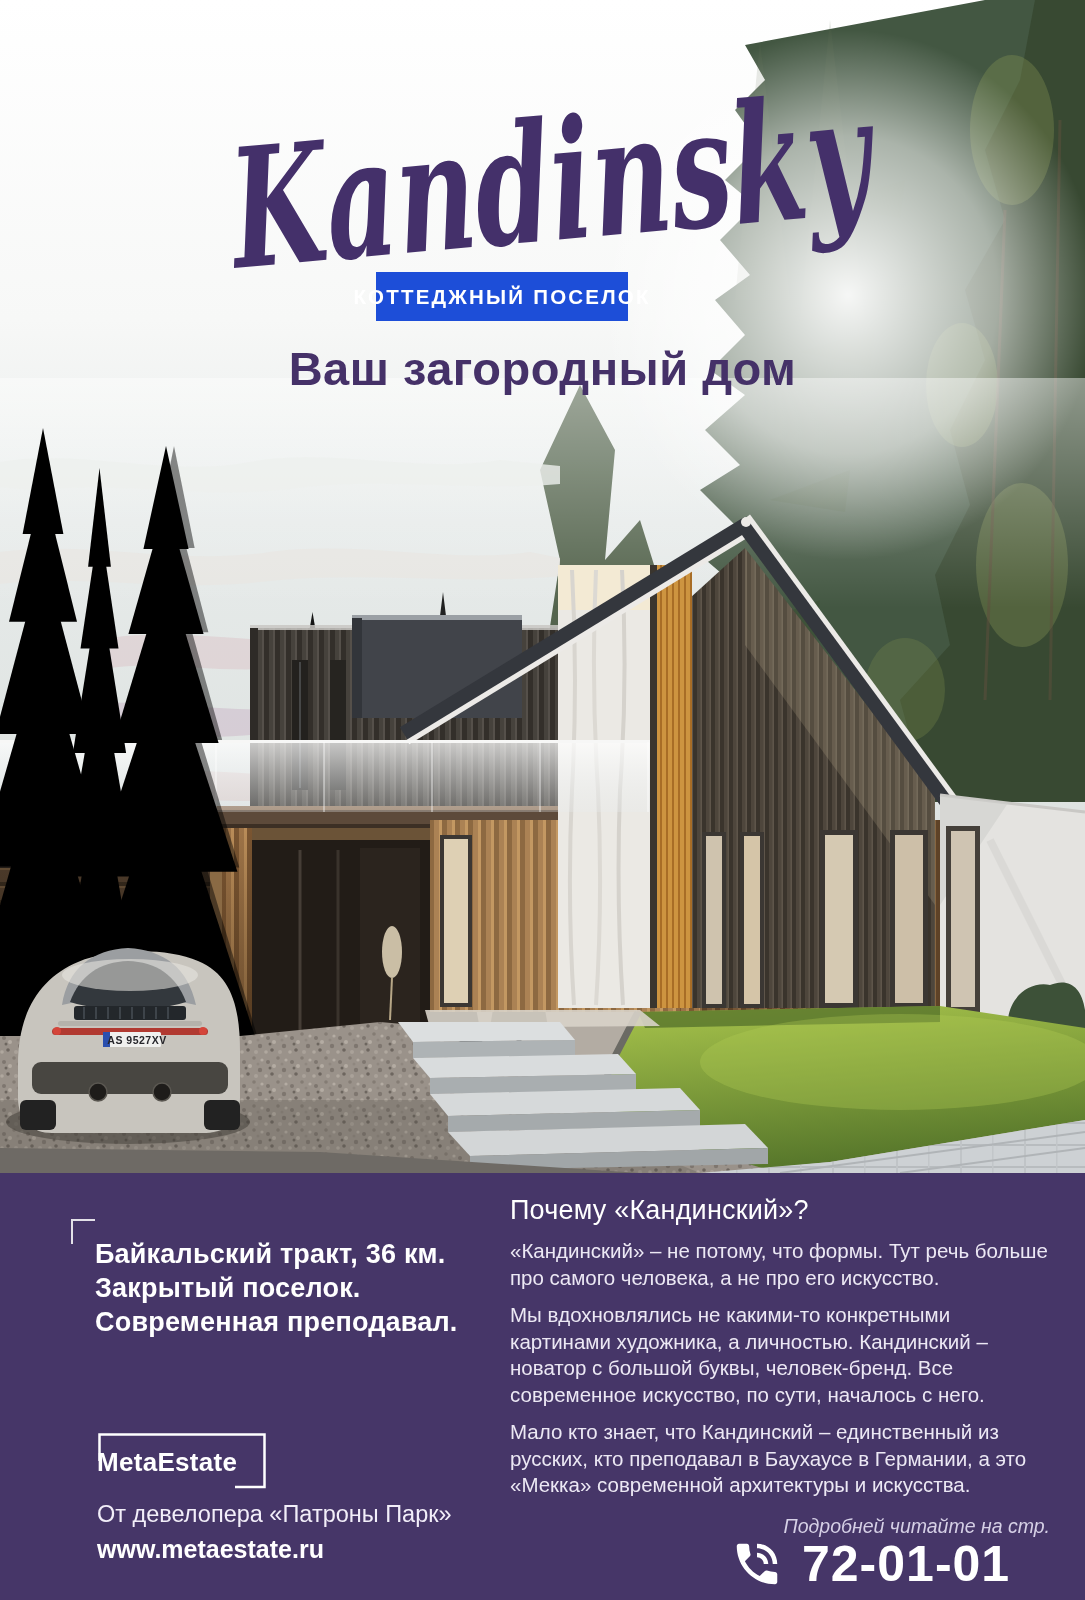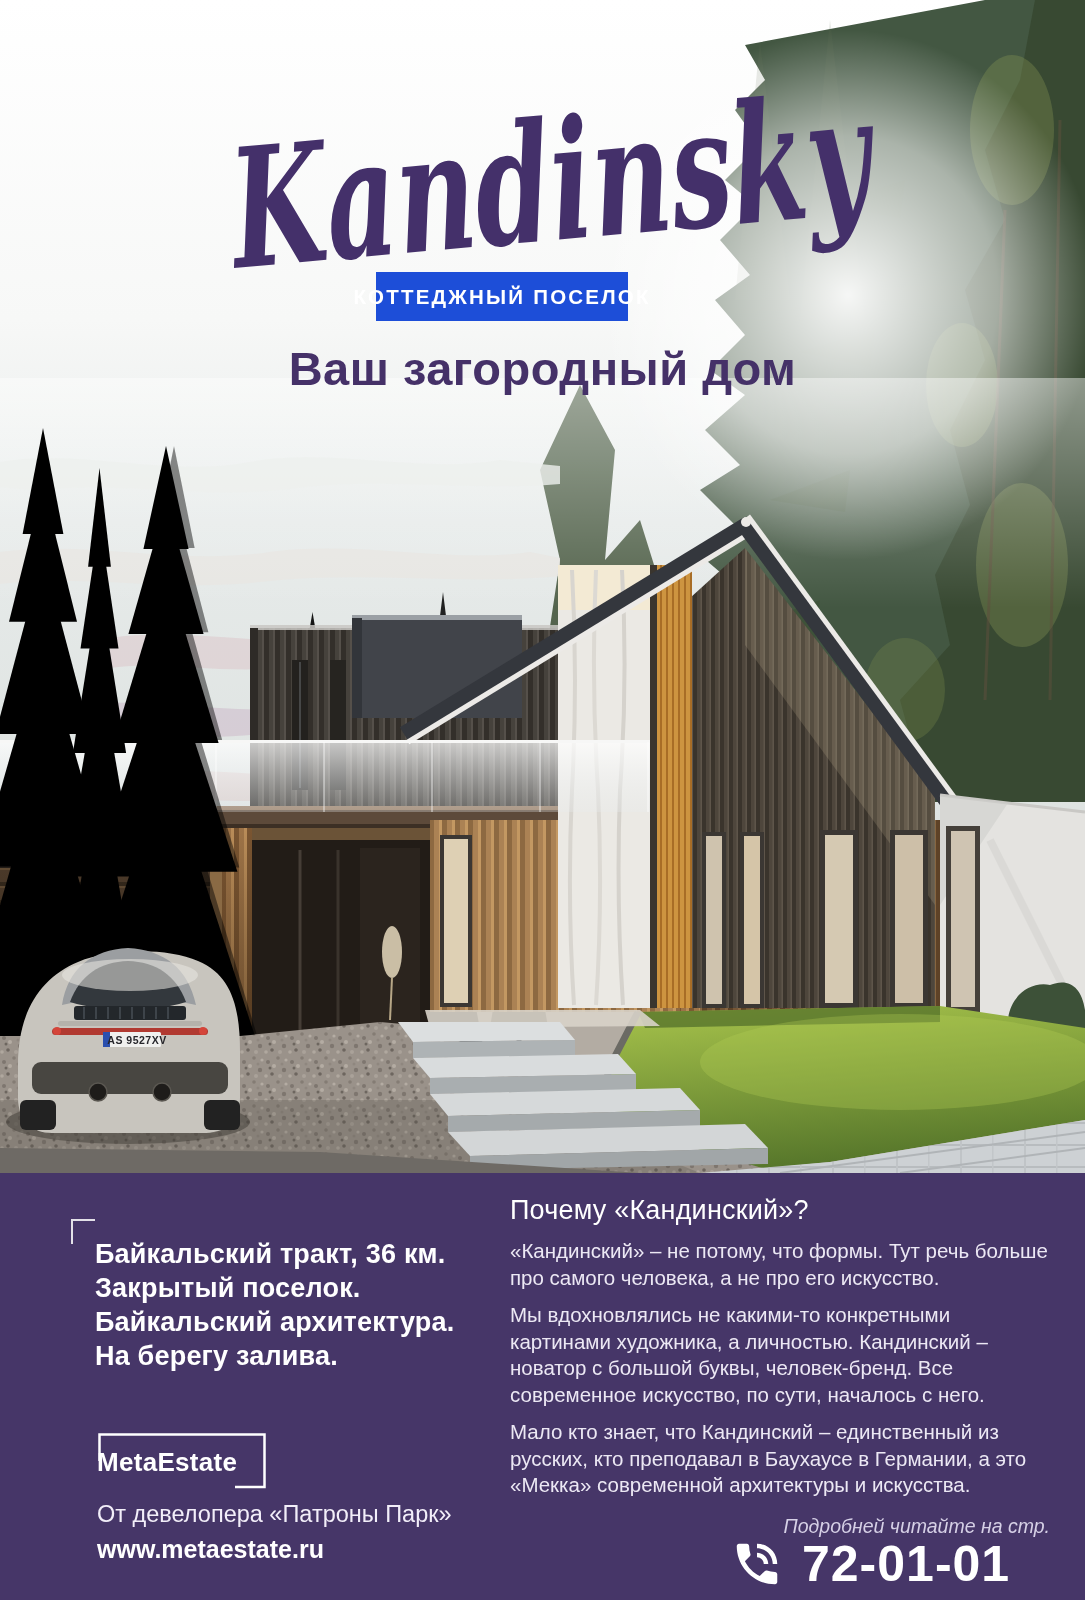--- a/index.html
+++ b/index.html
@@ -361,22 +361,21 @@
   <div class="badge">КОТТЕДЖНЫЙ ПОСЕЛОК</div>
 
   <h1 class="headline">Ваш загородный дом</h1>
 
   <div class="panel">
     <div class="corner"></div>
 
     <div class="features">
       <div>Байкальский тракт, 36 км.</div>
       <div>Закрытый поселок.</div>
-      <div>Байкальский архитектура.</div>
-      <div>На берегу залива.</div>
+      <div>Современная преподавал.</div>
     </div>
 
     <div class="why">
       <h2>Почему «Кандинский»?</h2>
       <p>«Кандинский» – не потому, что формы. Тут речь больше про самого человека, а не про его искусство.</p>
       <p>Мы вдохновлялись не какими-то конкретными картинами художника, а личностью. Кандинский – новатор с большой буквы, человек-бренд. Все современное искусство, по сути, началось с него.</p>
       <p>Мало кто знает, что Кандинский – единственный из русских, кто преподавал в Баухаусе в Германии, а это «Мекка» современной архитектуры и искусства.</p>
       <p class="note">Подробней читайте на стр.</p>
     </div>
 

